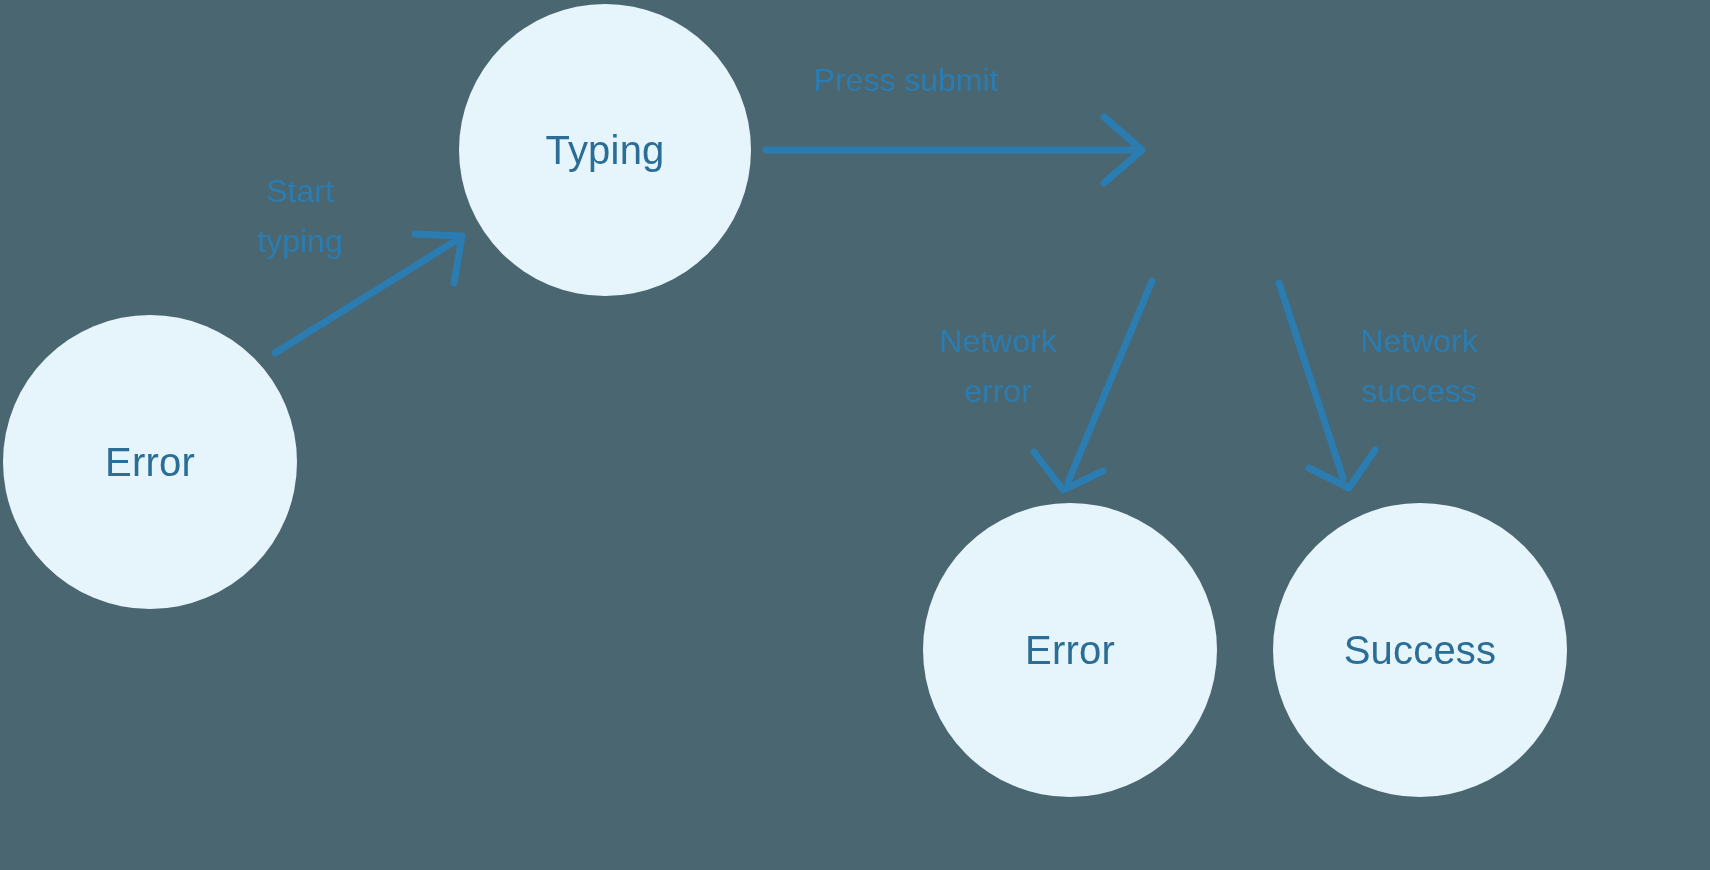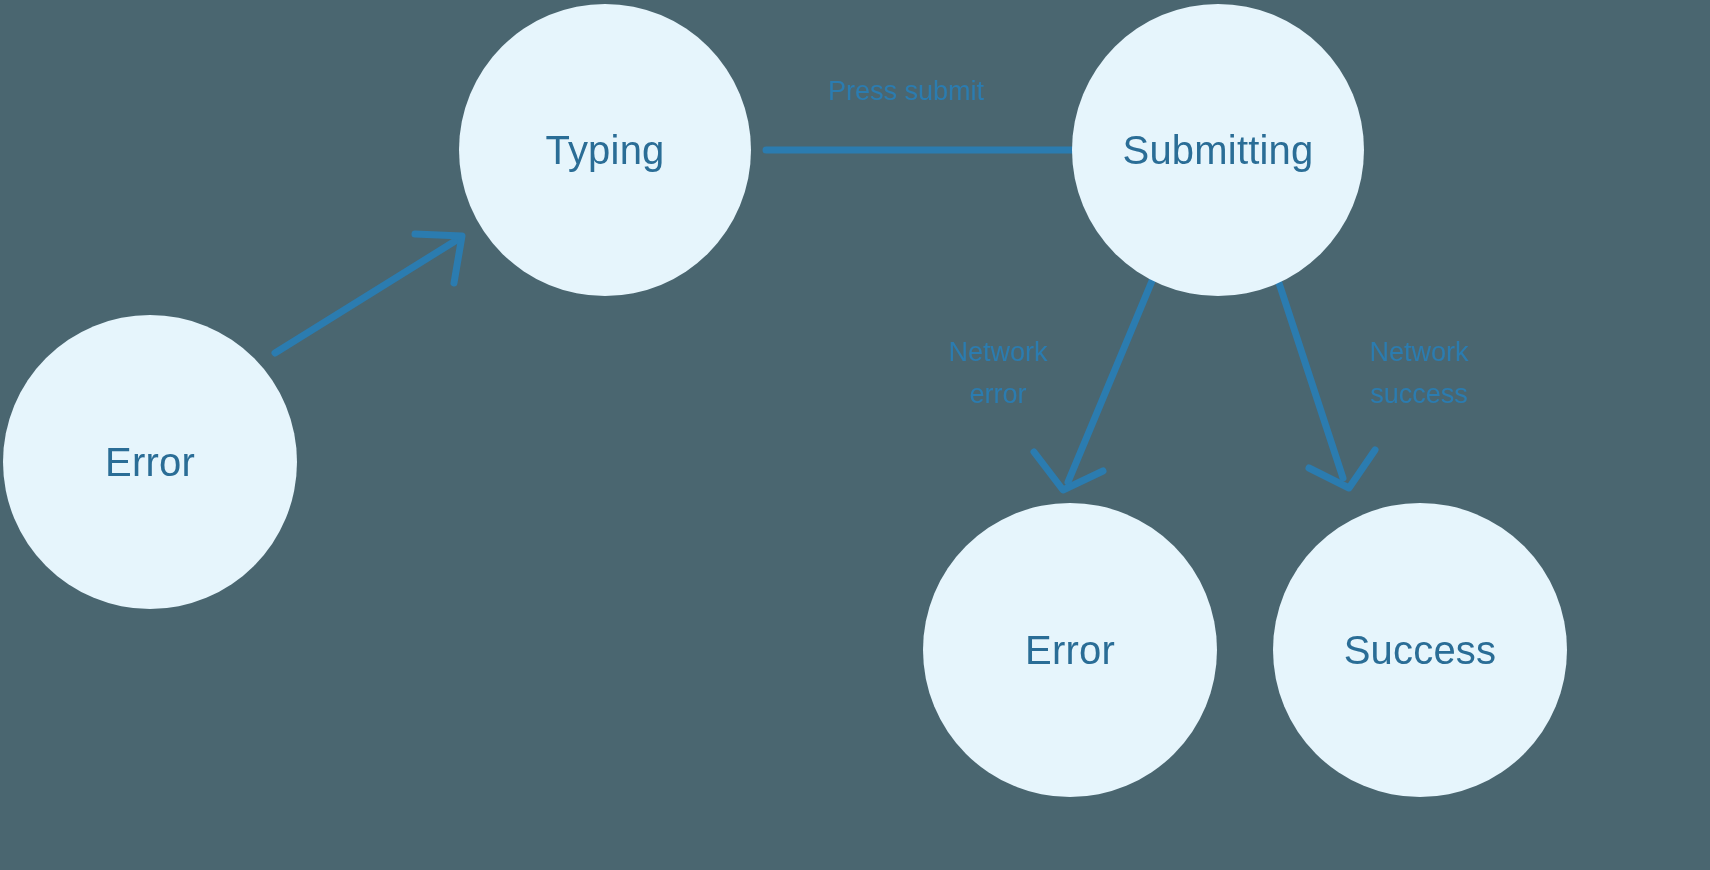--- a/index.html
+++ b/index.html
@@ -36,27 +36,26 @@
     font-size: 40px;
     font-weight: 400;
     letter-spacing: 0.2px;
     line-height: 1.1;
     white-space: nowrap;
     user-select: none;
   }
   .edge-label {
     position: absolute;
     color: #2b7cb0;
-    font-size: 27px;
+    font-size: 32px;
     font-weight: 400;
     line-height: 1.55;
     text-align: center;
     white-space: pre-line;
     user-select: none;
-    margin-top: 15px;
   }
 </style>
 </head>
 <body>
 
 <div id="stage">
 
   <svg id="edge-layer" viewBox="0 0 1710 870" width="1710" height="870" xmlns="http://www.w3.org/2000/svg" aria-hidden="true">
 
     <g>
@@ -81,32 +80,31 @@
   </svg>
 
   <div class="node" style="left:3px; top:315px; width:294px; height:294px;">
     <span class="node-label">Error</span>
   </div>
 
   <div class="node" style="left:459px; top:4px; width:292px; height:292px;">
     <span class="node-label">Typing</span>
   </div>
 
-  <div class="node" style="left:1072px; top:4px; width:292px; height:292px;">
-    <span class="node-label">Submitting</span>
-  </div>
 
   <div class="node" style="left:923px; top:503px; width:294px; height:294px;">
     <span class="node-label">Error</span>
   </div>
 
   <div class="node" style="left:1273px; top:503px; width:294px; height:294px;">
     <span class="node-label">Success</span>
   </div>
 
+  <div class="edge-label" style="left:200px; top:167px; width:200px;">Start
+typing</div>
 
   <div class="edge-label" style="left:746px; top:56px; width:320px;">Press submit</div>
 
   <div class="edge-label" style="left:888px; top:317px; width:220px;">Network
 error</div>
 
   <div class="edge-label" style="left:1304px; top:317px; width:230px;">Network
 success</div>
 
 </div>

